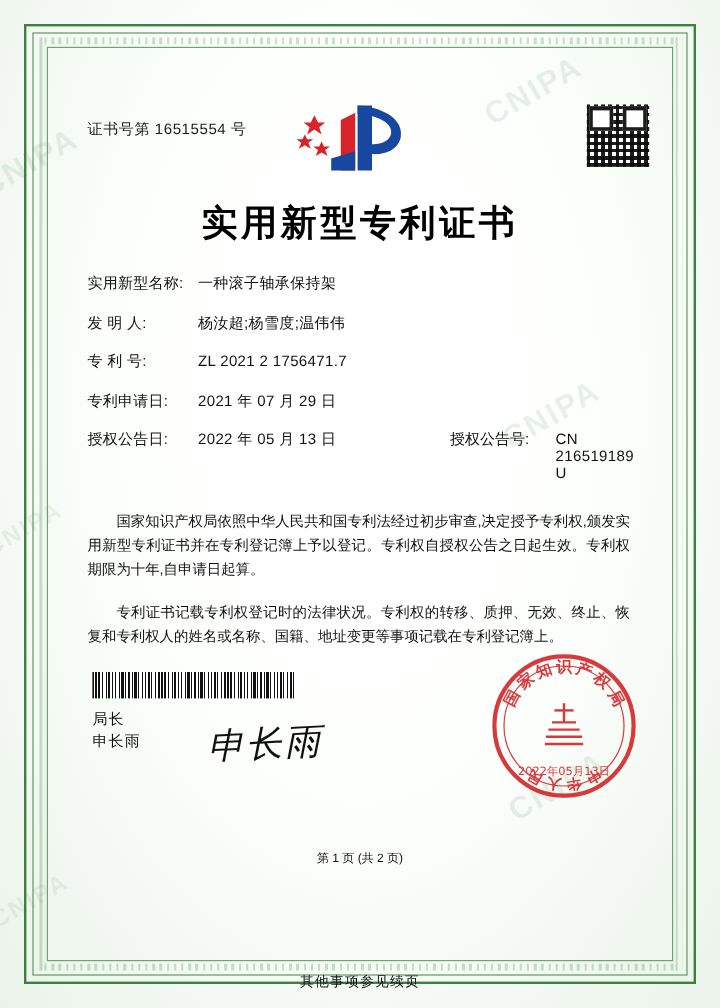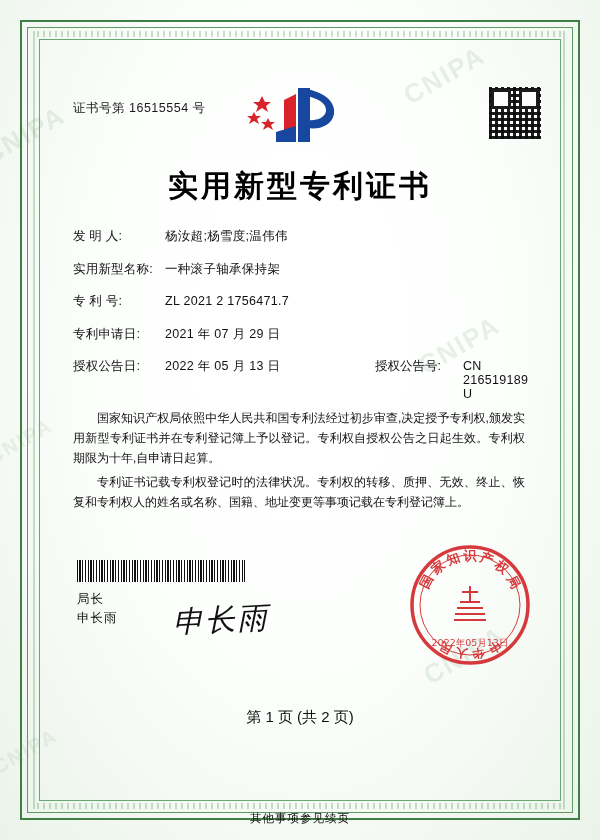--- a/index.html
+++ b/index.html
@@ -163,21 +163,21 @@
   .paras {
     position: absolute;
     left: 18px; top: 348px;
     width: 452px;
     font-size: 12px;
     line-height: 20px;
     color: #111;
     text-align: justify;
   }
   .paras p {
-    margin: 0 0 4px 0;
+    margin: 16px 0 4px 0;
     text-indent: 24px;
   }
 
   .barcode {
     position: absolute;
     left: 22px; top: 500px;
     width: 168px; height: 22px;
     background-image: repeating-linear-gradient(
       90deg,
       #111 0 1px, #fff 1px 2px, #111 2px 4px, #fff 4px 5px,
@@ -206,21 +206,21 @@
     color: #111;
     font-style: italic;
     letter-spacing: 2px;
     transform: rotate(-3deg);
   }
 
   .page-num {
     position: absolute;
     left: 0; right: 0; top: 648px;
     text-align: center;
-    font-size: 15px;
+    font-size: 10px;
     color: #111;
   }
   .footer-note {
     position: absolute;
     left: 0; right: 0;
     bottom: 14px;
     text-align: center;
     font-size: 11.5px;
     color: #111;
     letter-spacing: 1px;
@@ -263,27 +263,27 @@
         </g>
         <path d="M36 50 L56 44 L56 60 L36 60 Z" fill="#17479e"></path>
       </svg>
     </div>
 
     <div class="doc-title">实用新型专利证书</div>
 
     <div class="fields">
 
       <div class="row">
+        <div class="lab">实用新型名称:</div>
+        <div class="val">一种滚子轴承保持架</div>
+      </div>
+
+      <div class="row">
         <div class="lab">发 明 人:</div>
         <div class="val">杨汝超;杨雪度;温伟伟</div>
-      </div>
-
-      <div class="row">
-        <div class="lab">实用新型名称:</div>
-        <div class="val">一种滚子轴承保持架</div>
       </div>
 
       <div class="row">
         <div class="lab">专 利 号:</div>
         <div class="val">ZL 2021 2 1756471.7</div>
       </div>
 
       <div class="row">
         <div class="lab">专利申请日:</div>
         <div class="val">2021 年 07 月 29 日</div>

